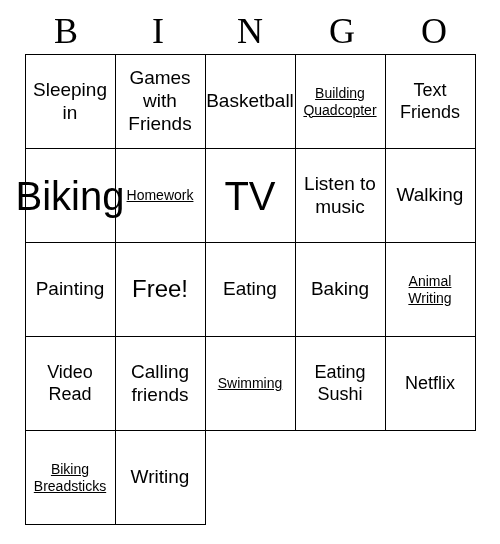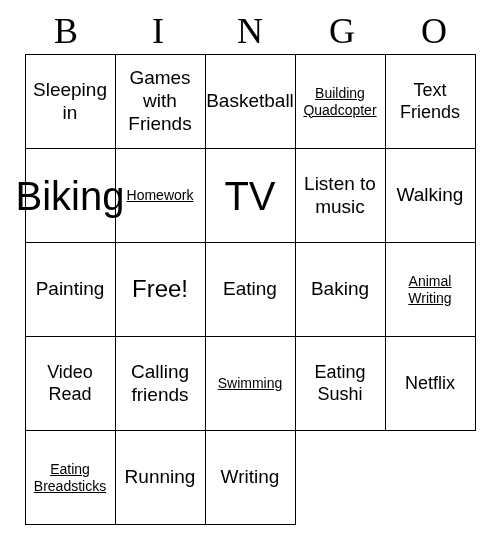--- a/index.html
+++ b/index.html
@@ -146,21 +146,18 @@
     <div class="bingo-cell">
       <span class="cell-text-small">Swimming</span>
     </div>
     <div class="bingo-cell">
       <span class="cell-text-large">Eating Sushi</span>
     </div>
     <div class="bingo-cell">
       <span class="cell-text-large">Netflix</span>
     </div>
     <div class="bingo-cell">
-      <span class="cell-text-small">Eating Breadsticks</span>
-    </div>
-    <div class="bingo-cell">
-      <span class="cell-text-medium">Running</span>
+      <span class="cell-text-small">Biking Breadsticks</span>
     </div>
     <div class="bingo-cell">
       <span class="cell-text-medium">Writing</span>
     </div>
   </div>
 
 </body></html>

